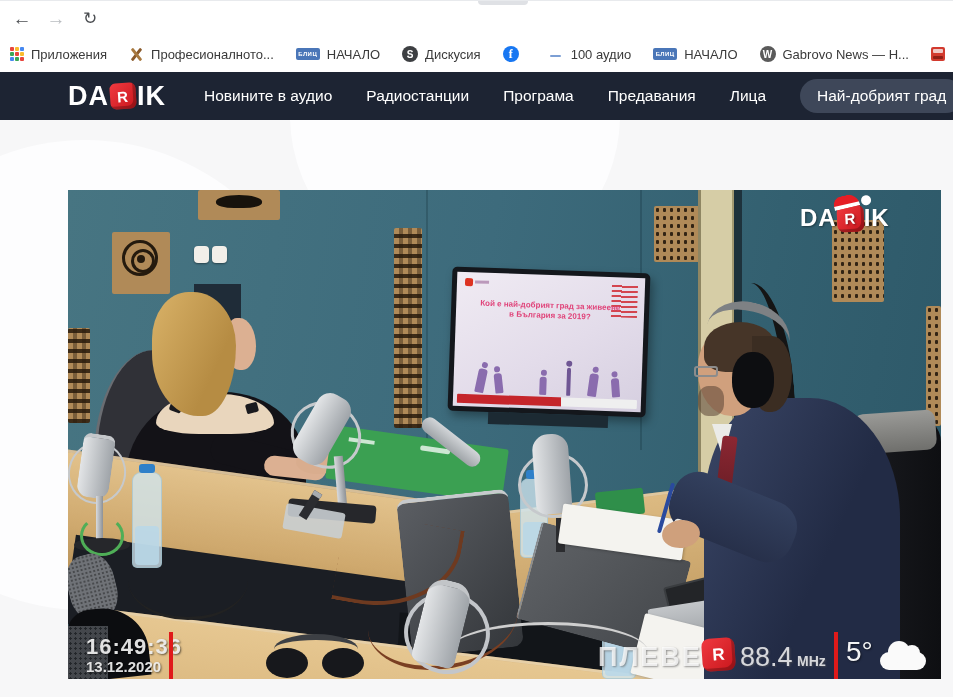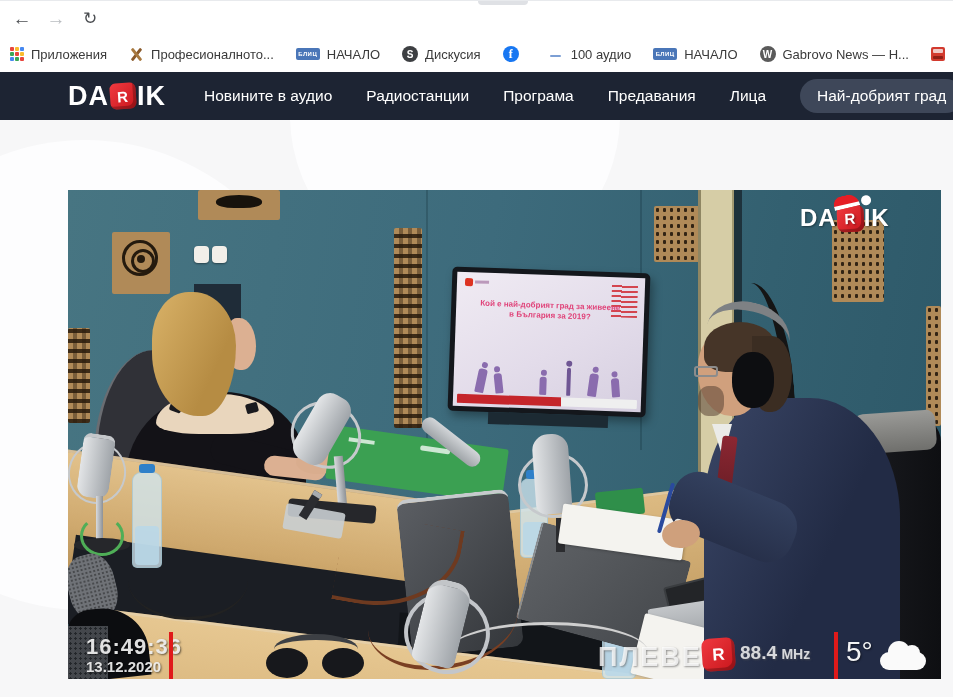--- a/index.html
+++ b/index.html
@@ -384,21 +384,21 @@
       <span>IK</span>
     </div>
 
     <div class="abs overlay-txt" style="left:18px;top:444px;font-size:22px;font-weight:bold;letter-spacing:1px;">16:49:36</div>
     <div class="abs overlay-txt" style="left:18px;top:468px;font-size:15px;font-weight:bold;">13.12.2020</div>
     <div class="abs redbar" style="left:101px;top:442px;height:47px;"></div>
 
     <div class="abs station" style="left:530px;top:452px;">ПЛЕВЕН</div>
     <div class="abs dice-b" style="left:634px;top:448px;">R</div>
     <div class="abs" style="left:672px;top:452px;color:rgba(255,255,255,.8);text-shadow:1px 1px 2px rgba(90,90,90,.6);">
-      <span style="font-size:19px;font-weight:bold;">88.4</span>
+      <span style="font-size:27px;font-weight:normal;">88.4</span>
       <span style="font-size:14px;font-weight:bold;">MHz</span>
     </div>
     <div class="abs redbar" style="left:766px;top:442px;height:47px;"></div>
     <div class="abs" style="left:778px;top:446px;font-size:28px;color:rgba(255,255,255,.95);text-shadow:1px 1px 2px rgba(0,0,0,.5);">5°</div>
     <div class="abs cloud" style="left:812px;top:462px;">
         <i></i>
         <i></i>
       </div>
   </div>
 </div>

